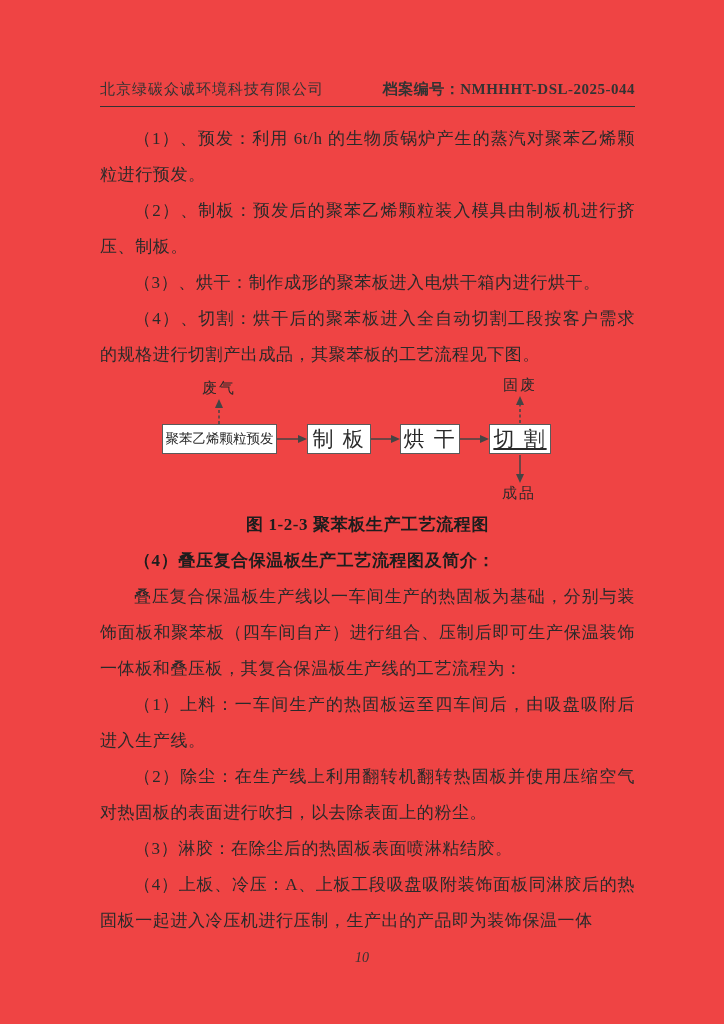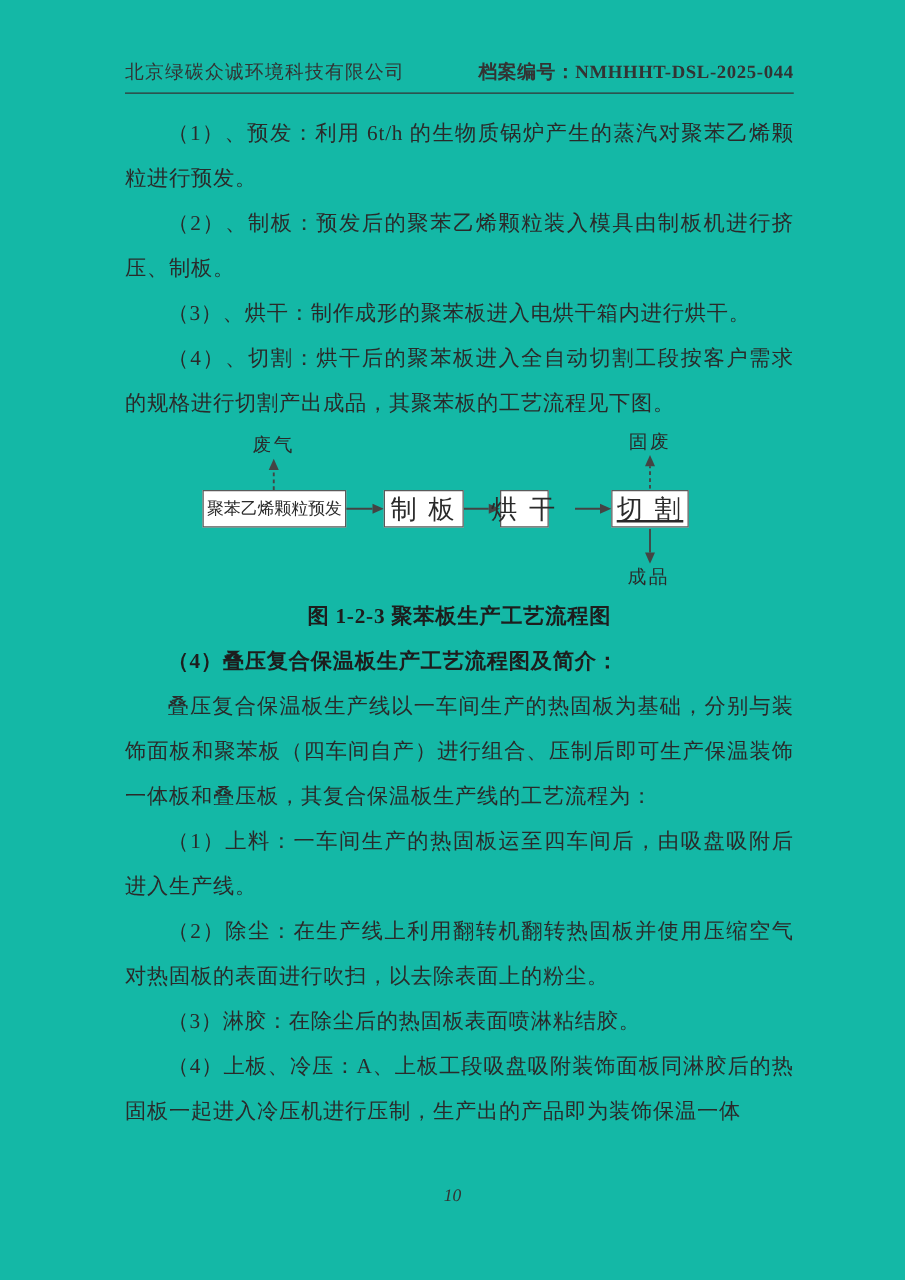--- a/index.html
+++ b/index.html
@@ -1,39 +1,39 @@
 <!DOCTYPE html>
 <html><head>
 <meta charset="utf-8">
 <style>
   * { box-sizing: border-box; }
   html, body { margin: 0; padding: 0; background: #ffffff; }
   .page {
     position: relative;
     width: 724px;
     height: 1024px;
-    background: #14b8a6;
+    background: #ef4444;
     font-family: "Liberation Serif", "DejaVu Serif", serif;
     color: #2a2a2a;
     overflow: hidden;
   }
   .page-inner {
     padding: 48px 89px 0 100px; 
   }
   .header {
     display: flex;
     justify-content: space-between;
     align-items: flex-end;
     font-size: 15px;
     color: #333;
     letter-spacing: 1px;
     border-bottom: 1.5px solid #333;
     padding-bottom: 7px;
   }
-  .header .doc-no { letter-spacing: 0.5px; font-weight: 600; }
+  .header .doc-no { letter-spacing: 0.5px; font-weight: 600; margin-top: 32px; }
   .content { margin-top: 14px; }
   .para, .hd {
     margin: 0;
     font-size: 17px;
     line-height: 36px;
     text-align: justify;
     text-indent: 2em;
     letter-spacing: 0.6px;
   }
   .hd { font-weight: bold; color: #1d1d1d; }
@@ -126,21 +126,21 @@
 
         <div class="fbox" style="left:207px; width:64px;">制 板</div>
 
         <span class="farrow" style="left:271px; top:56px;">
           <svg width="29" height="12" xmlns="http://www.w3.org/2000/svg">
             <line x1="0" y1="6" x2="20" y2="6" stroke="#444" stroke-width="1.5"></line>
             <polygon points="20,2 29,6 20,10" fill="#444"></polygon>
           </svg>
         </span>
 
-        <div class="fbox" style="left:300px; width:39px;">烘 干</div>
+        <div class="fbox" style="left:300px; width:60px;">烘 干</div>
 
         <span class="farrow" style="left:360px; top:56px;">
           <svg width="29" height="12" xmlns="http://www.w3.org/2000/svg">
             <line x1="0" y1="6" x2="20" y2="6" stroke="#444" stroke-width="1.5"></line>
             <polygon points="20,2 29,6 20,10" fill="#444"></polygon>
           </svg>
         </span>
 
         <div class="fbox" style="left:389px; width:62px;text-decoration:underline;">切 割</div>
 

